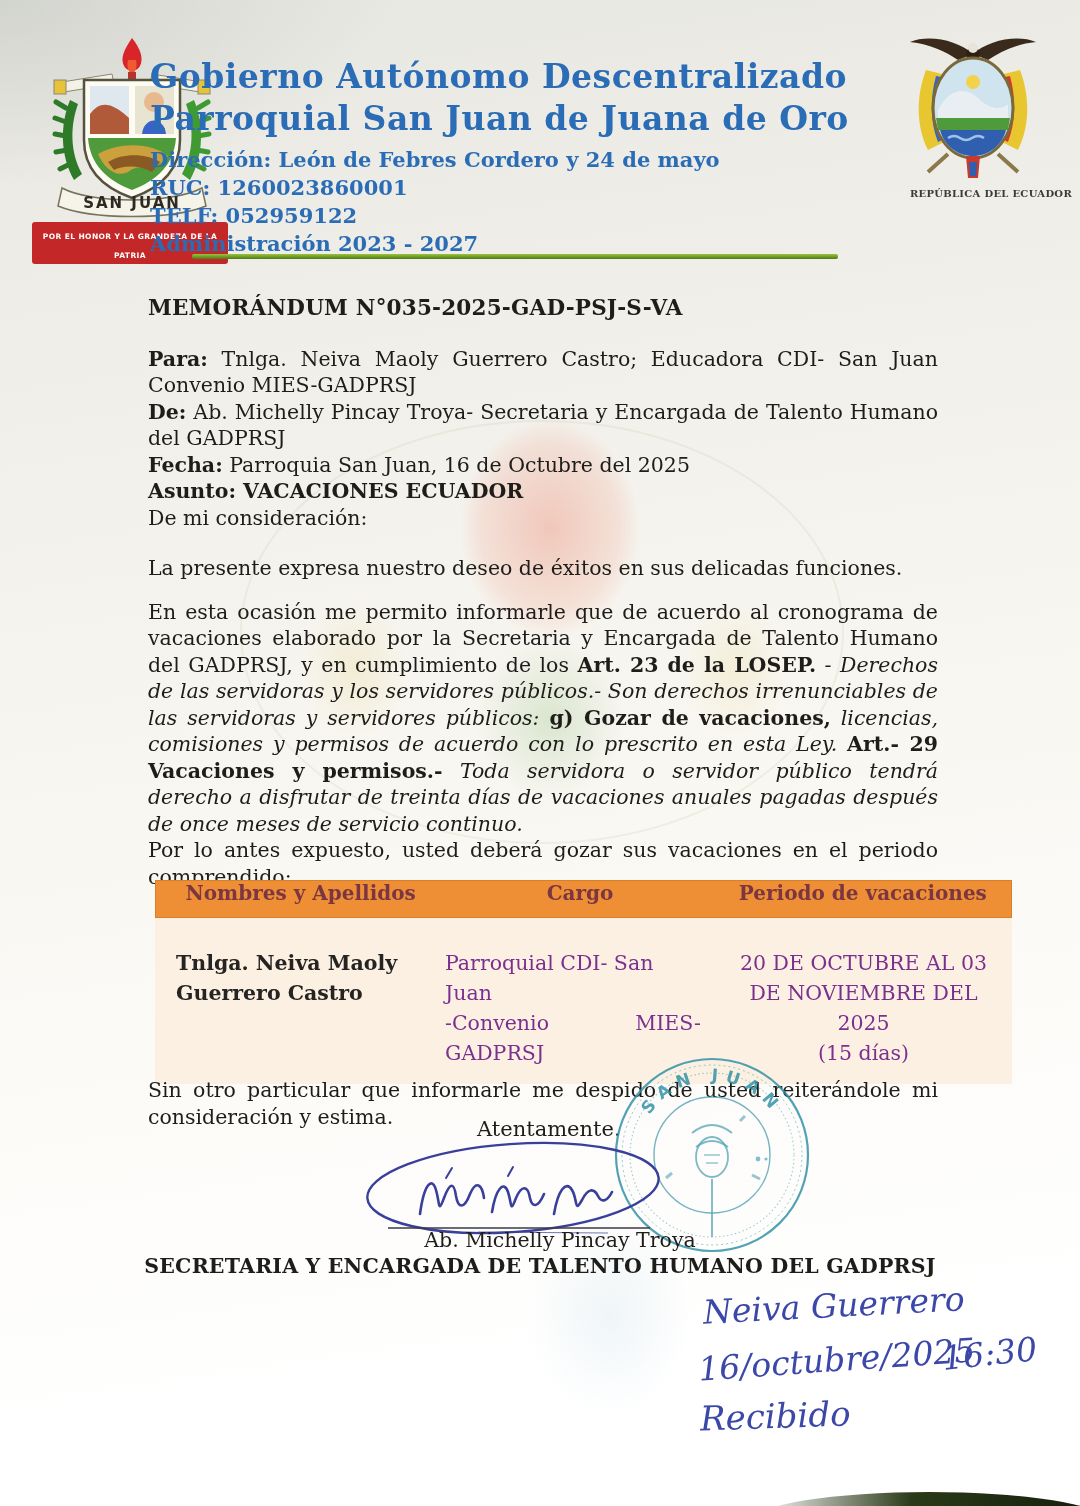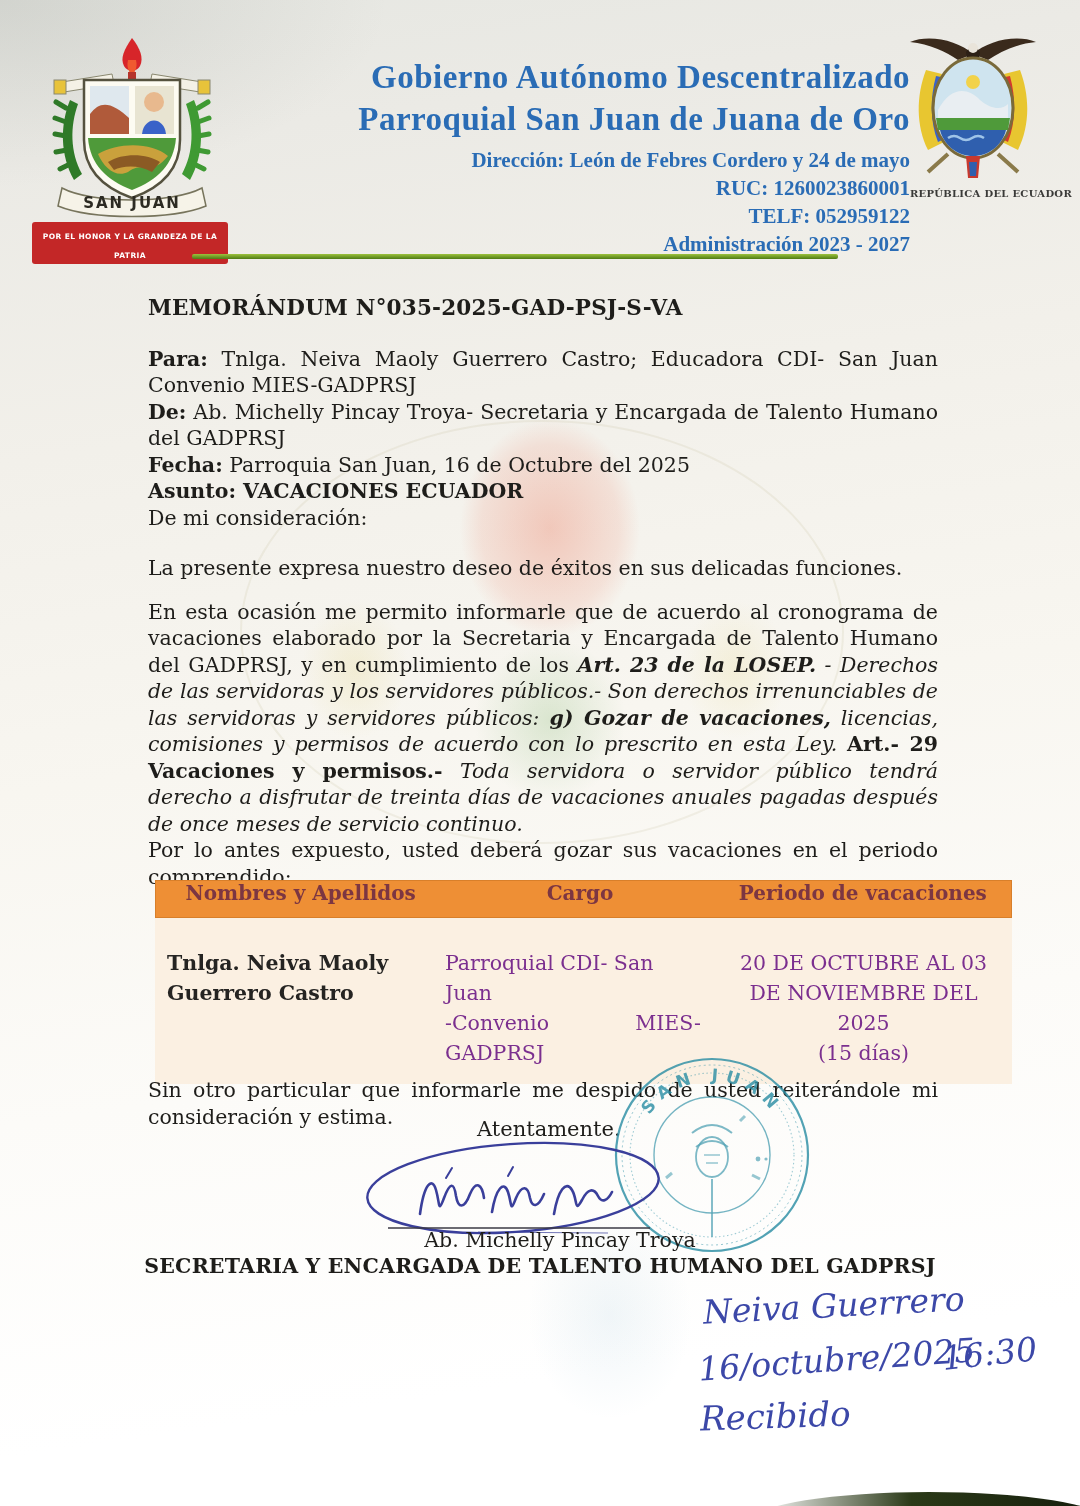--- a/index.html
+++ b/index.html
@@ -3,21 +3,21 @@
 <meta charset="utf-8">
 <style>
   html,body{margin:0;padding:0;background:#555;}
   .page{
     position:relative;width:1080px;height:1506px;margin:0 auto;overflow:hidden;
     background:linear-gradient(172deg,#e6e7e2 0%,#ebeae5 10%,#f2f0ea 28%,#f8f6f0 48%,#fcfbf8 68%,#ffffff 88%);
     font-family:"DejaVu Serif","Liberation Serif",serif;
     color:#1e1d1a;
   }
   
-  .hdr-center{position:absolute;left:150px;top:56px;width:760px;text-align:right;color:#2a6cb5;font-family:Liberation Serif, serif;}
+  .hdr-center{position:absolute;left:150px;top:56px;width:760px;text-align:left;color:#2a6cb5;}
   .hdr-line1,.hdr-line2{font-size:33px;font-weight:bold;line-height:42px;letter-spacing:.5px;}
   .hdr-sub{font-size:21px;font-weight:bold;line-height:28px;}
   .green-rule{position:absolute;left:192px;top:254px;width:646px;height:5px;
     background:linear-gradient(#9cc23c,#4e7b15);border-radius:2px;}
   .seal-left{position:absolute;left:32px;top:30px;}
   .emblem-right{position:absolute;left:888px;top:26px;}
   .emblem-caption{position:absolute;left:872px;top:188px;width:200px;text-align:right;
     font-size:10px;font-weight:bold;color:#3a3a38;letter-spacing:.3px;}
   
   .wm{position:absolute;pointer-events:none;}
@@ -37,30 +37,30 @@
   .content{position:absolute;left:148px;top:292px;width:790px;font-size:20.5px;line-height:26.5px;}
   .memo-title{font-weight:bold;font-size:21.5px;margin:3px 0 24px 0;letter-spacing:.2px;}
   .fline{text-align:justify;margin:0;}
   .fl-label{font-weight:bold;}
   .asunto-val{font-weight:bold;}
   .salutation{margin:0 0 24px 0;}
   .para{text-align:justify;margin:0;}
   .p1{margin-bottom:17px;}
   .seg-b{font-weight:bold;}
   .seg-i{font-style:italic;}
-  .seg-bi{font-weight:bold;font-style:italic;}
+  .seg-bi{font-weight:bold;}
   
   .vac-table{position:absolute;left:155px;top:880px;width:857px;}
   .vt-head{display:flex;background:#ee8f35;border:1px solid #d87f2a;height:36px;align-items:flex-start;
     color:#7c3642;font-weight:bold;font-size:20px;}
   .vt-head .c1{width:290px;text-align:center;}
   .vt-head .c2{width:270px;text-align:center;}
   .vt-head .c3{width:297px;text-align:center;}
   .vt-row{display:flex;background:#fbf0e2;padding:30px 0 16px 0;min-height:90px;}
-  .vt-row .c1{width:290px;padding-left:12px;box-sizing:border-box;font-weight:bold;color:#252422;
+  .vt-row .c1{width:290px;padding-left:21px;box-sizing:border-box;font-weight:bold;color:#252422;
     font-size:20.5px;line-height:30px;width:290px;padding-right:40px;}
   .vt-row .c2{width:270px;color:#7b2f8f;font-size:20.5px;line-height:30px;box-sizing:border-box;padding-right:14px;}
   .vt-row .c3{width:297px;color:#7b2f8f;font-size:20.5px;line-height:30px;text-align:center;}
   .cargo-l2{text-align:justify;text-align-last:justify;}
   
   .closing{position:absolute;left:148px;top:1056px;width:790px;font-size:20.5px;line-height:27px;text-align:justify;}
   .atentamente{position:absolute;left:477px;top:1117px;font-size:21px;}
   .signer-name{position:absolute;left:340px;top:1228px;width:440px;text-align:center;font-size:20.5px;}
   .signer-title{position:absolute;left:0;top:1254px;width:1080px;text-align:center;font-weight:bold;font-size:20.5px;letter-spacing:.2px;}
   

